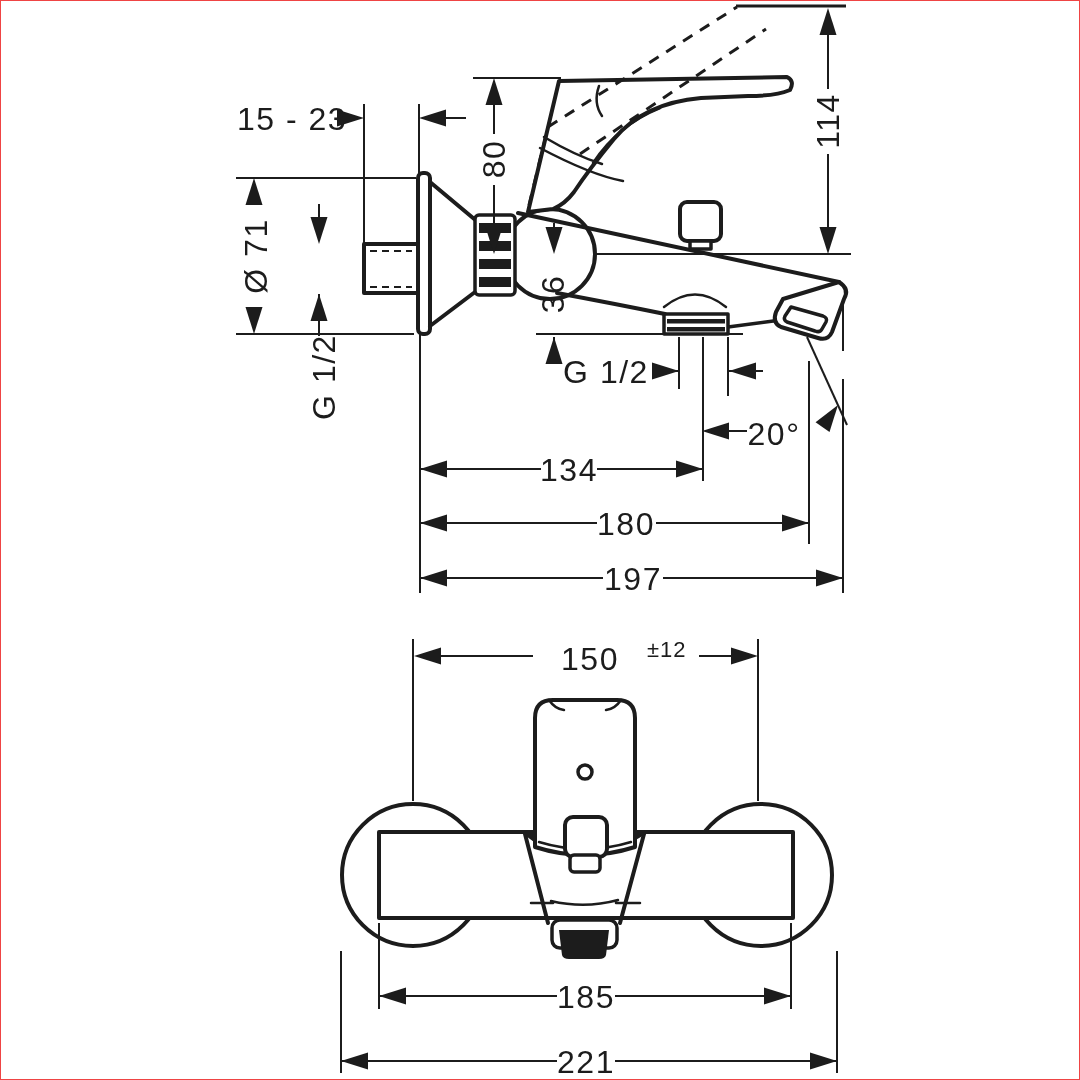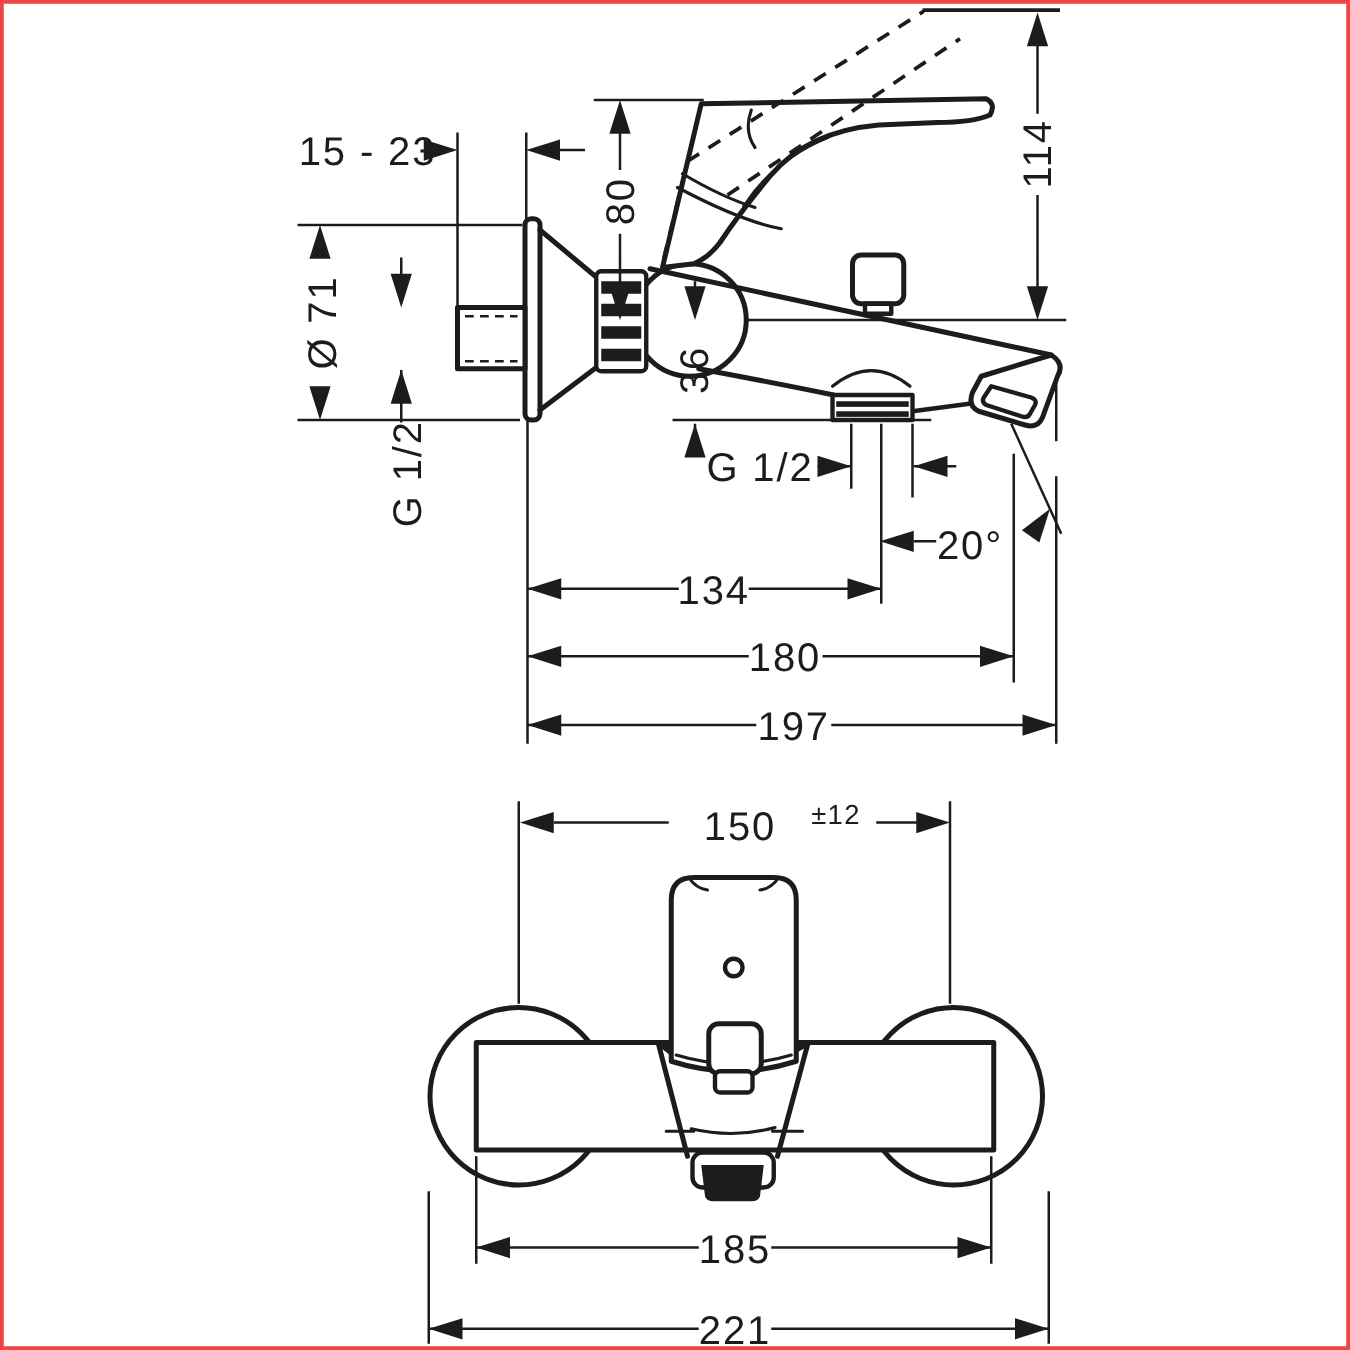--- a/index.html
+++ b/index.html
@@ -1,17 +1,17 @@
 <!DOCTYPE html>
 <html><head>
 <meta charset="utf-8">
 <style>
   html,body{margin:0;padding:0;background:#ffffff;}
   .stage{width:1080px;height:1080px;position:relative;background:#ffffff;
-         box-sizing:border-box;border:3px solid #ef4444;font-family:"Liberation Sans",sans-serif;}
+         box-sizing:border-box;border:1px solid #ef4444;font-family:"Liberation Sans",sans-serif;}
   svg{display:block;}
   
   .ln{stroke:#1c1c1c;stroke-width:2;fill:none;}
   .ln3{stroke:#1c1c1c;stroke-width:3;fill:none;}
   
   .obj{stroke:#1c1c1c;stroke-width:4;fill:none;stroke-linejoin:round;stroke-linecap:round;}
   .obj35{stroke:#1c1c1c;stroke-width:3.5;fill:none;stroke-linejoin:round;}
   .objw{stroke:#1c1c1c;stroke-width:4;fill:#ffffff;stroke-linejoin:round;}
   .objw35{stroke:#1c1c1c;stroke-width:3.5;fill:#ffffff;stroke-linejoin:round;}
   .thin{stroke:#1c1c1c;stroke-width:2.5;fill:none;stroke-linecap:round;}

